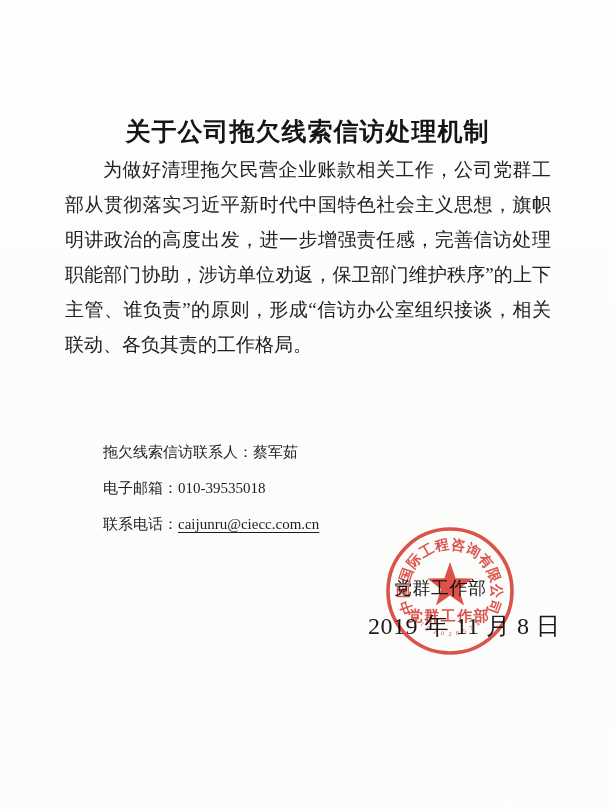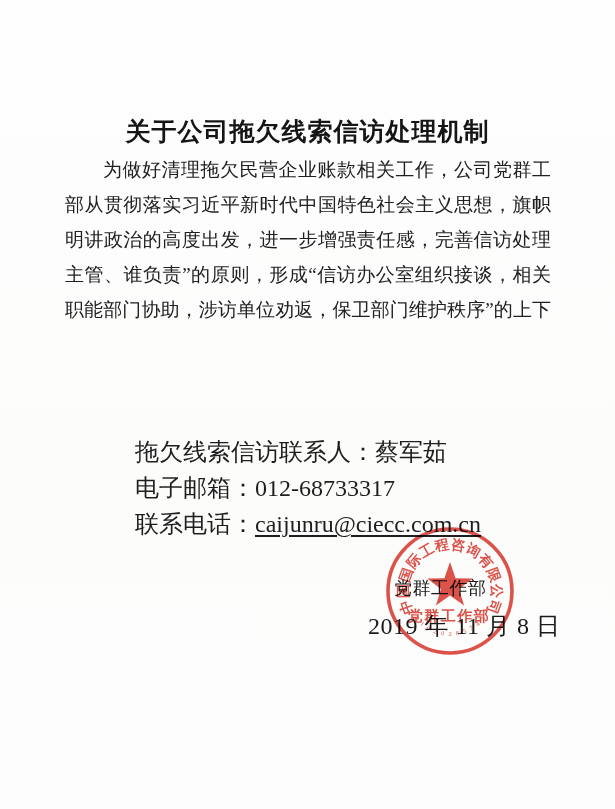--- a/index.html
+++ b/index.html
@@ -46,25 +46,24 @@
     text-justify: inter-character;
     height: 35px;
     overflow: hidden;
   }
   .body-line.first { text-indent: 38px; }
   .body-line.last  { text-align-last: left; }
   .contact-block {
     position: absolute;
     top: 434px;
     left: 103px;
-    font-size: 24px;
+    font-size: 15px;
     line-height: 36px;
     color: #1e1e1e;
     white-space: nowrap;
-    margin-left: 32px;
   }
   .contact-line { height: 36px; }
   .email-link {
     color: #1e1e1e;
     text-decoration: underline;
     text-underline-offset: 3px;
   }
   .signature {
     position: absolute;
     top: 576px;
@@ -110,30 +109,31 @@
 <body>
 
 <div class="page">
 
   <div class="doc-title">关于公司拖欠线索信访处理机制</div>
 
   <div class="body-text">
     <div class="body-line first">为做好清理拖欠民营企业账款相关工作，公司党群工作</div>
     <div class="body-line">部从贯彻落实习近平新时代中国特色社会主义思想，旗帜鲜</div>
     <div class="body-line">明讲政治的高度出发，进一步增强责任感，完善信访处理机</div>
+    <div class="body-line">职能部门协助，涉访单位劝返，保卫部门维护秩序”的上下</div>
     <div class="body-line">主管、谁负责”的原则，形成“信访办公室组织接谈，相关</div>
-    <div class="body-line">职能部门协助，涉访单位劝返，保卫部门维护秩序”的上下</div>
+    <div class="body-line last">联动、各负其责的工作格局。</div>
   </div>
 
   <div class="contact-block">
     <div class="contact-line">
       <span>拖欠线索信访联系人：</span><span>蔡军茹</span>
     </div>
     <div class="contact-line">
-      <span>电子邮箱：</span><span>012-68733317</span>
+      <span>电子邮箱：</span><span>010-39535018</span>
     </div>
     <div class="contact-line">
       <span>联系电话：</span><span class="email-link">caijunru@ciecc.com.cn</span>
     </div>
   </div>
 
   <div class="signature">党群工作部</div>
   <div class="doc-date">2019 年 11 月 8 日</div>
 
   <svg class="stamp" viewBox="0 0 134 134" xmlns="http://www.w3.org/2000/svg">

